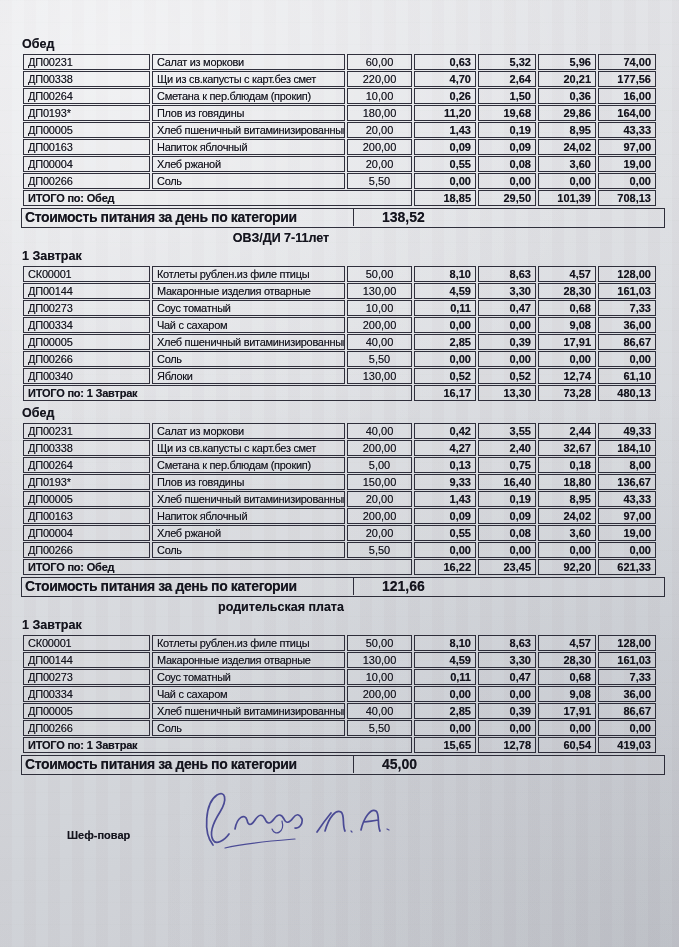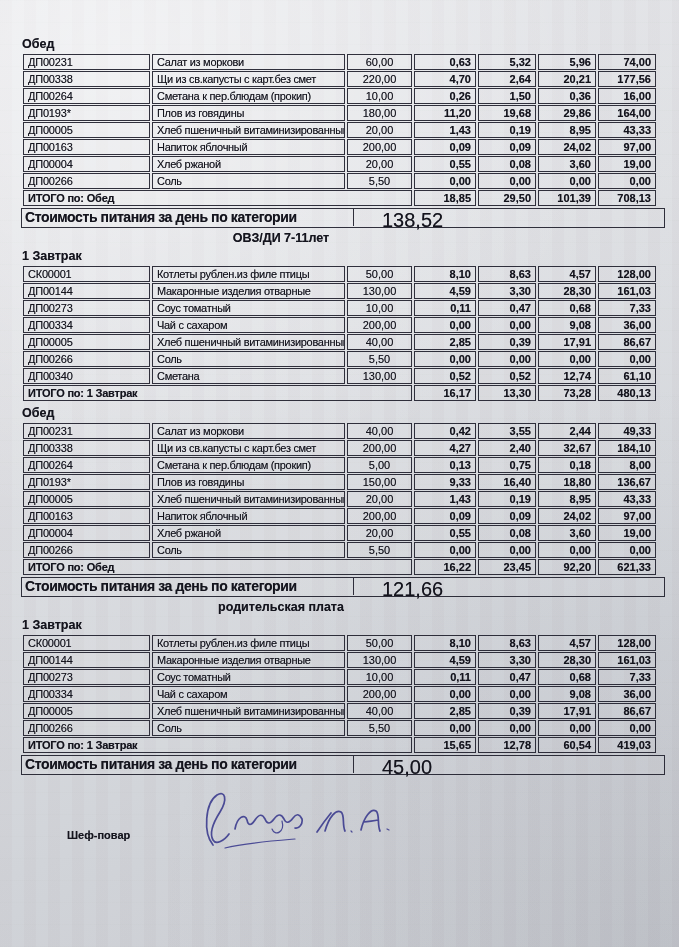--- a/index.html
+++ b/index.html
@@ -32,21 +32,21 @@
   td.c-name{padding-left:4px;letter-spacing:-0.3px;}
   td.c-qty{text-align:center;font-weight:normal;}
   td.c-num{text-align:right;font-weight:bold;padding-right:5px;}
   td.c-total{font-weight:bold;font-size:11.5px;letter-spacing:-0.2px;}
   .cost-row{width:644px;box-sizing:border-box;border:1px solid rgba(32,32,44,0.92);
     display:flex;align-items:flex-start;height:20px;margin-top:1px;
     background:rgba(255,255,255,0.05);}
   .cost-label{width:332px;box-sizing:border-box;border-right:1px solid rgba(32,32,44,0.92);
     font-weight:bold;font-size:14px;letter-spacing:-0.4px;display:flex;align-items:center;
     padding:0 2px 1px 3px;text-shadow:0 0 .5px rgba(16,16,30,.55);}
-  .cost-value{font-weight:normal;font-size:20px;display:flex;align-items:center;
+  .cost-value{font-weight:bold;font-size:14px;display:flex;align-items:center;
     padding-left:28px;text-shadow:0 0 .5px rgba(16,16,30,.55);}
   .footer{position:relative;height:110px;margin-top:14px;}
   .chef-label{position:absolute;left:14px;top:40px;font-size:11px;font-weight:bold;
     text-shadow:0 0 .5px rgba(16,16,30,.5);margin-left:32px;}
   .signature{position:absolute;left:158px;top:-4px;}
   .signature path{fill:none;stroke:#3c3c8e;stroke-width:1.7;stroke-linecap:round;stroke-linejoin:round;opacity:0.9;}
   .signature .thin{stroke-width:1.2;}
 </style>
 </head>
 <body>
@@ -212,21 +212,21 @@
             <td class="c-code">ДП00266</td>
             <td class="c-name">Соль</td>
             <td class="c-qty">5,50</td>
             <td class="c-num">0,00</td>
             <td class="c-num">0,00</td>
             <td class="c-num">0,00</td>
             <td class="c-num">0,00</td>
           </tr>
           <tr>
             <td class="c-code">ДП00340</td>
-            <td class="c-name">Сметана</td>
+            <td class="c-name">Яблоки</td>
             <td class="c-qty">130,00</td>
             <td class="c-num">0,52</td>
             <td class="c-num">0,52</td>
             <td class="c-num">12,74</td>
             <td class="c-num">61,10</td>
           </tr>
           <tr>
             <td class="c-total" colspan="3">ИТОГО по: 1 Завтрак</td>
             <td class="c-num">16,17</td>
             <td class="c-num">13,30</td>

